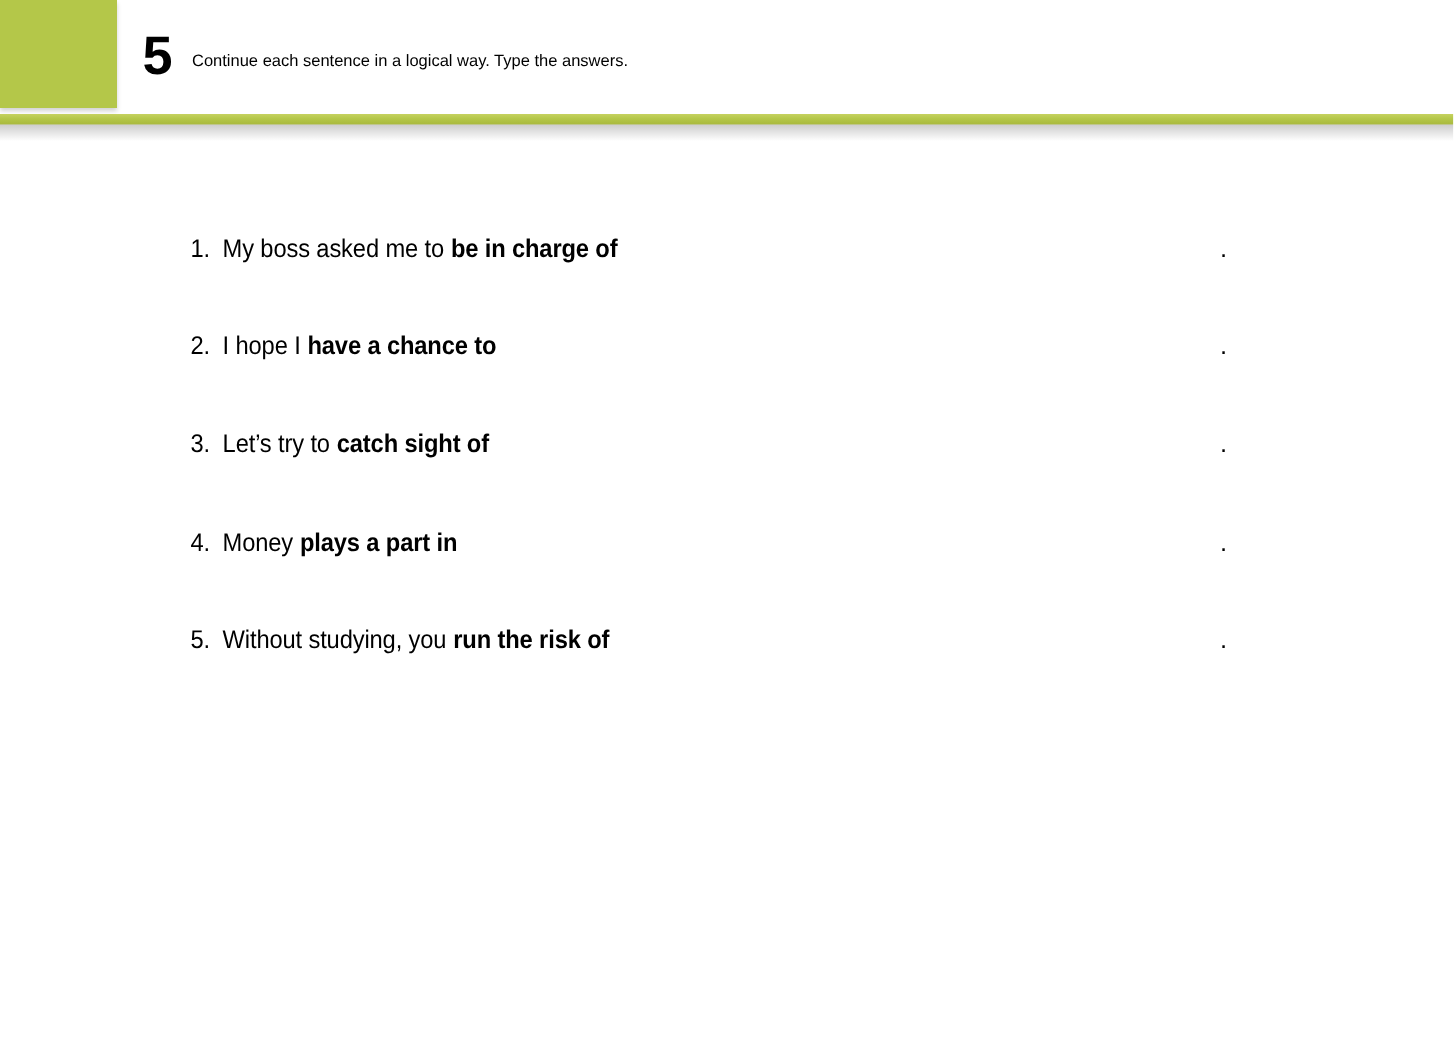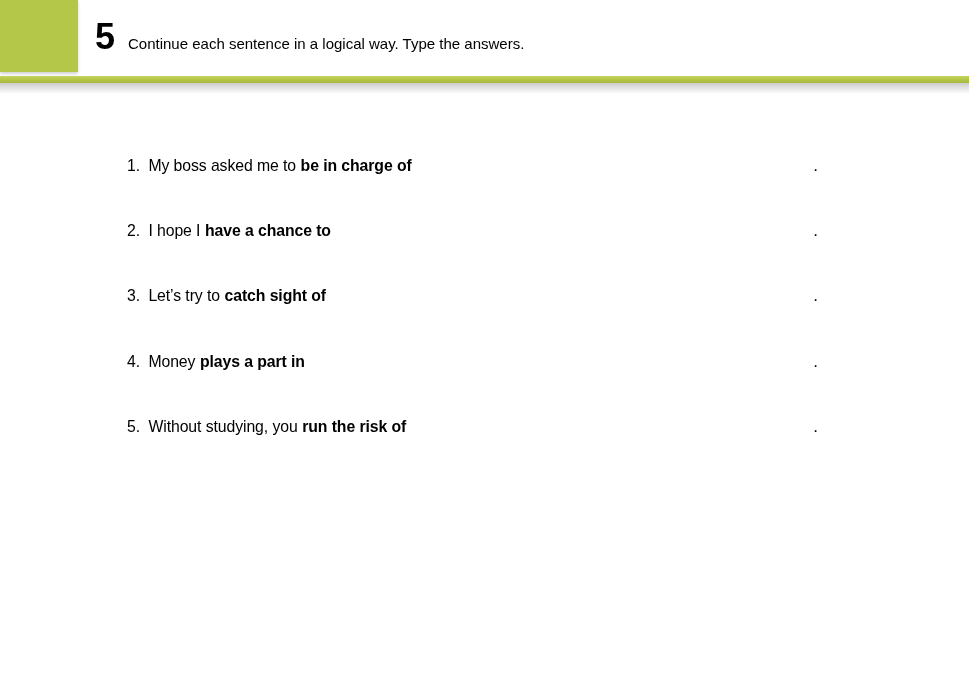--- a/index.html
+++ b/index.html
@@ -29,21 +29,21 @@
     left: 95px; top: 19px;
     font-size: 36px;
     font-weight: bold;
     line-height: 1;
     letter-spacing: -1px;
     color: #000000;
   }
   .instruction {
     position: absolute;
     left: 128px; top: 35px;
-    font-size: 15px;
+    font-size: 11px;
     line-height: 1.2;
     color: #000000;
   }
   .accent-bar {
     position: absolute;
     left: 0; top: 76px;
     width: 100%; height: 7px;
     background: linear-gradient(to bottom, #c6d260 0%, #b4c749 45%, #a9b93e 100%);
   }
   .bar-shadow {

